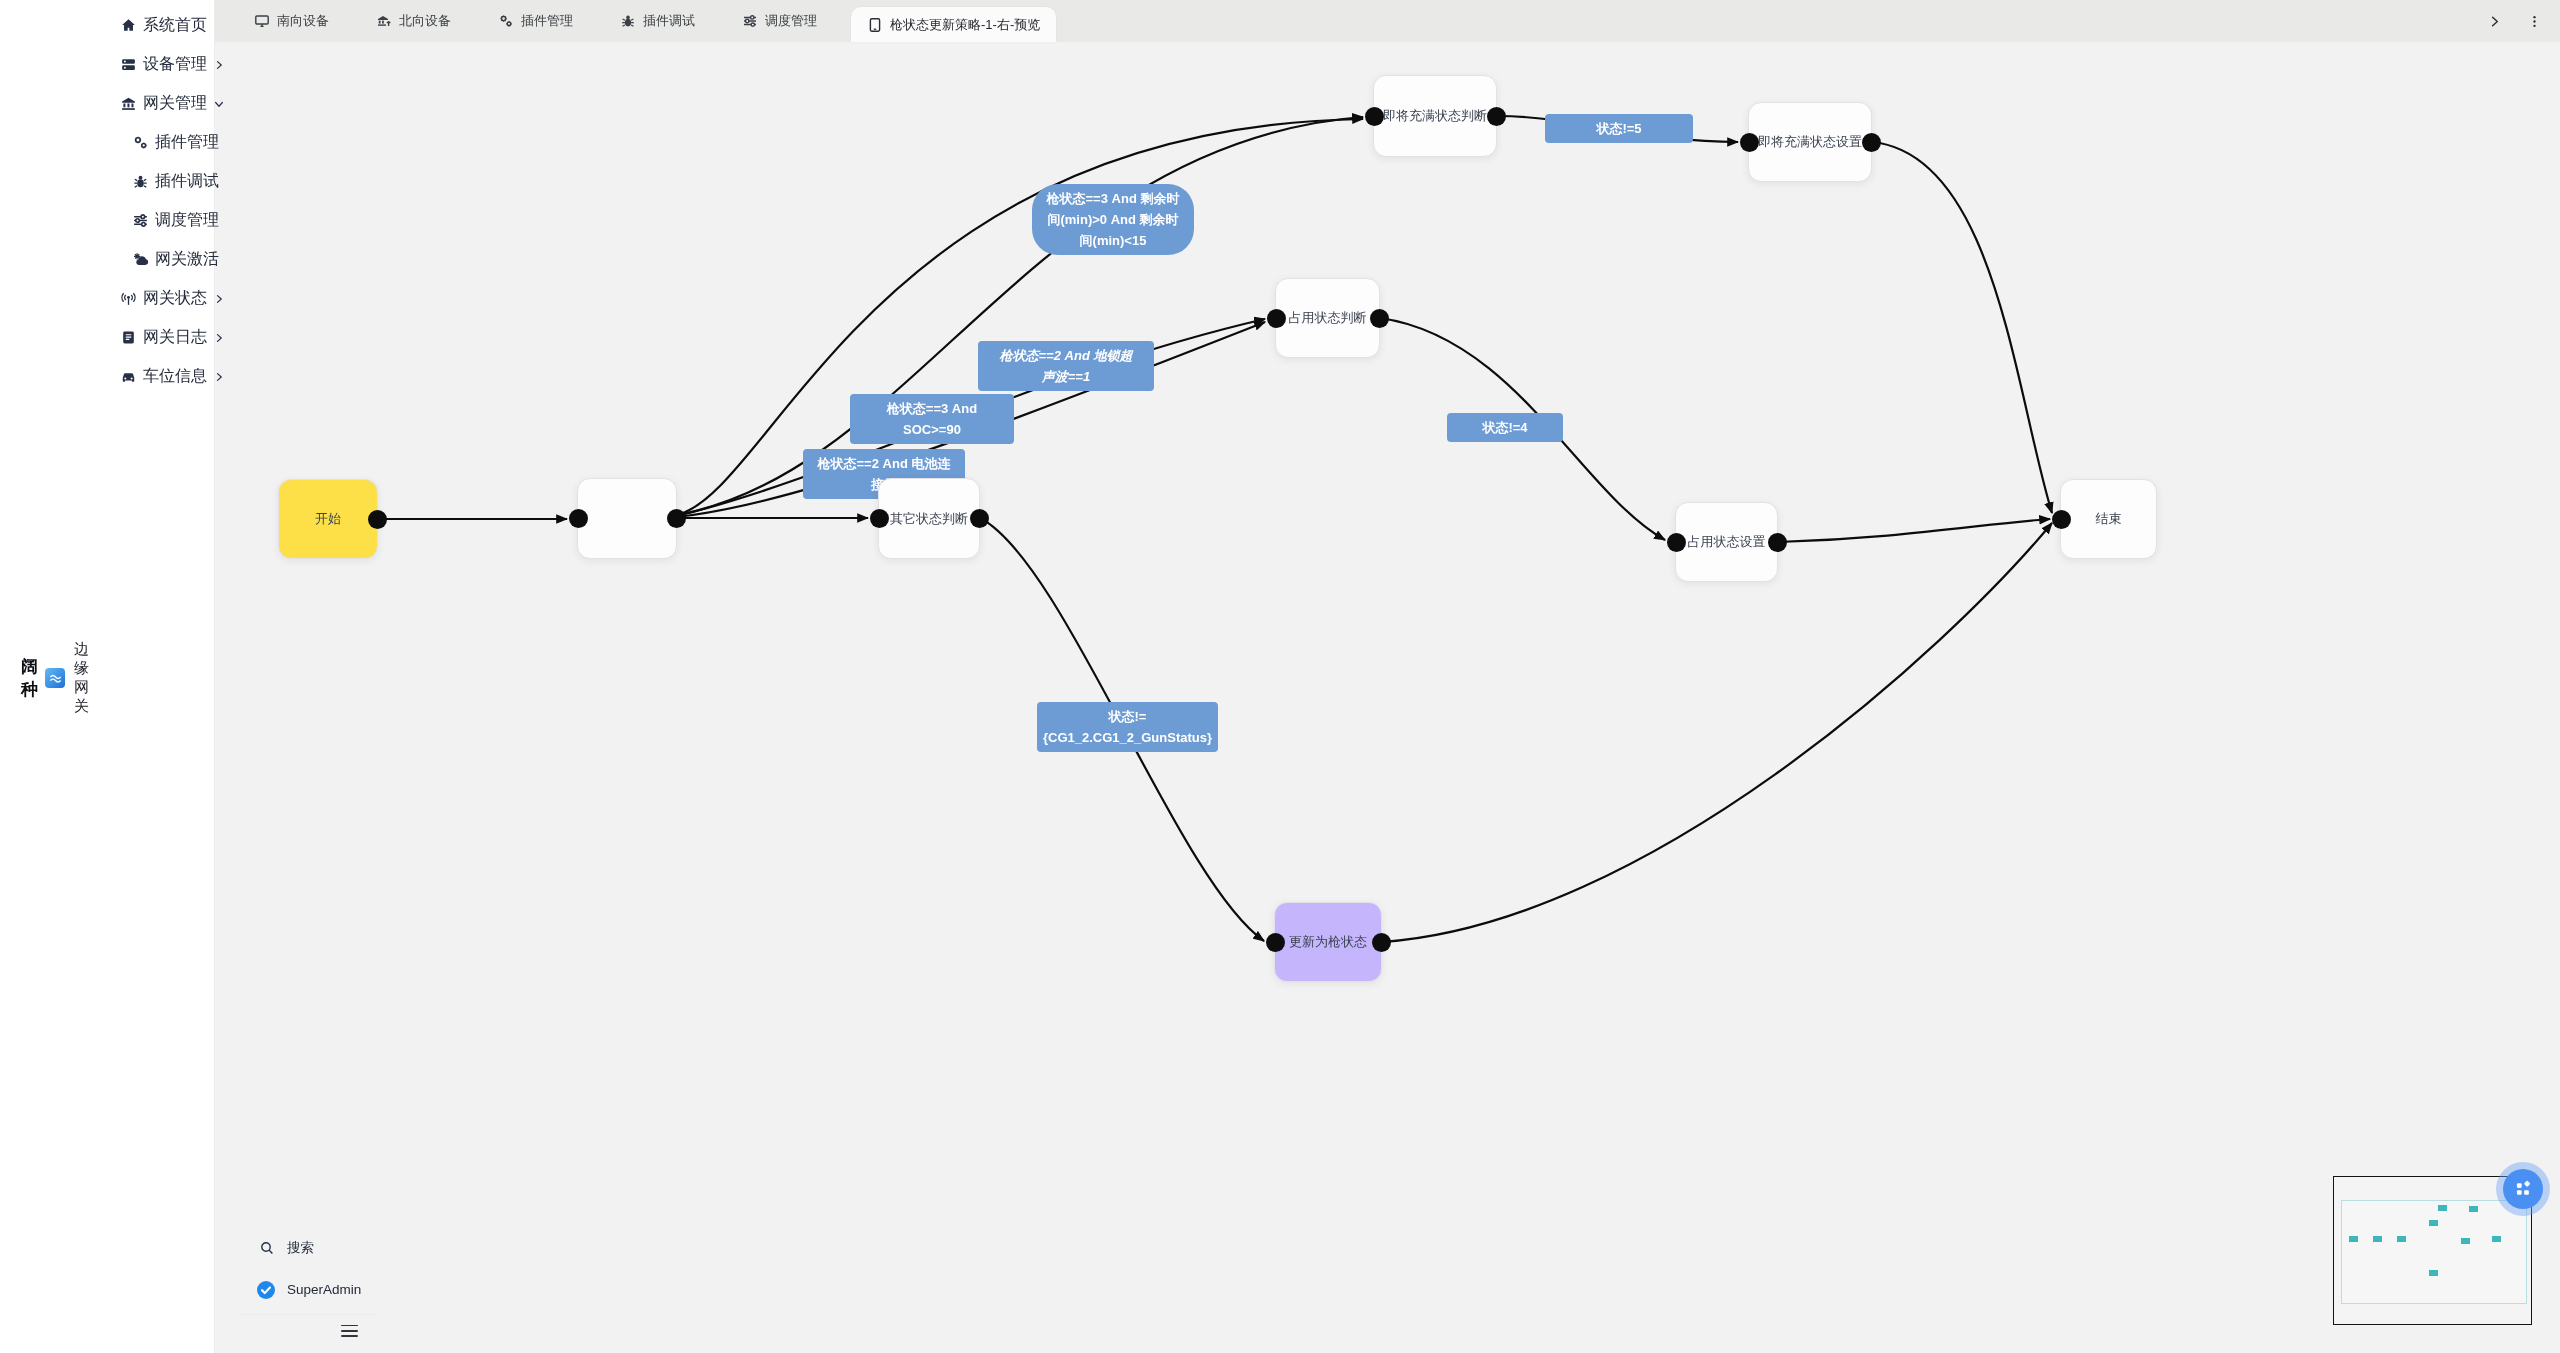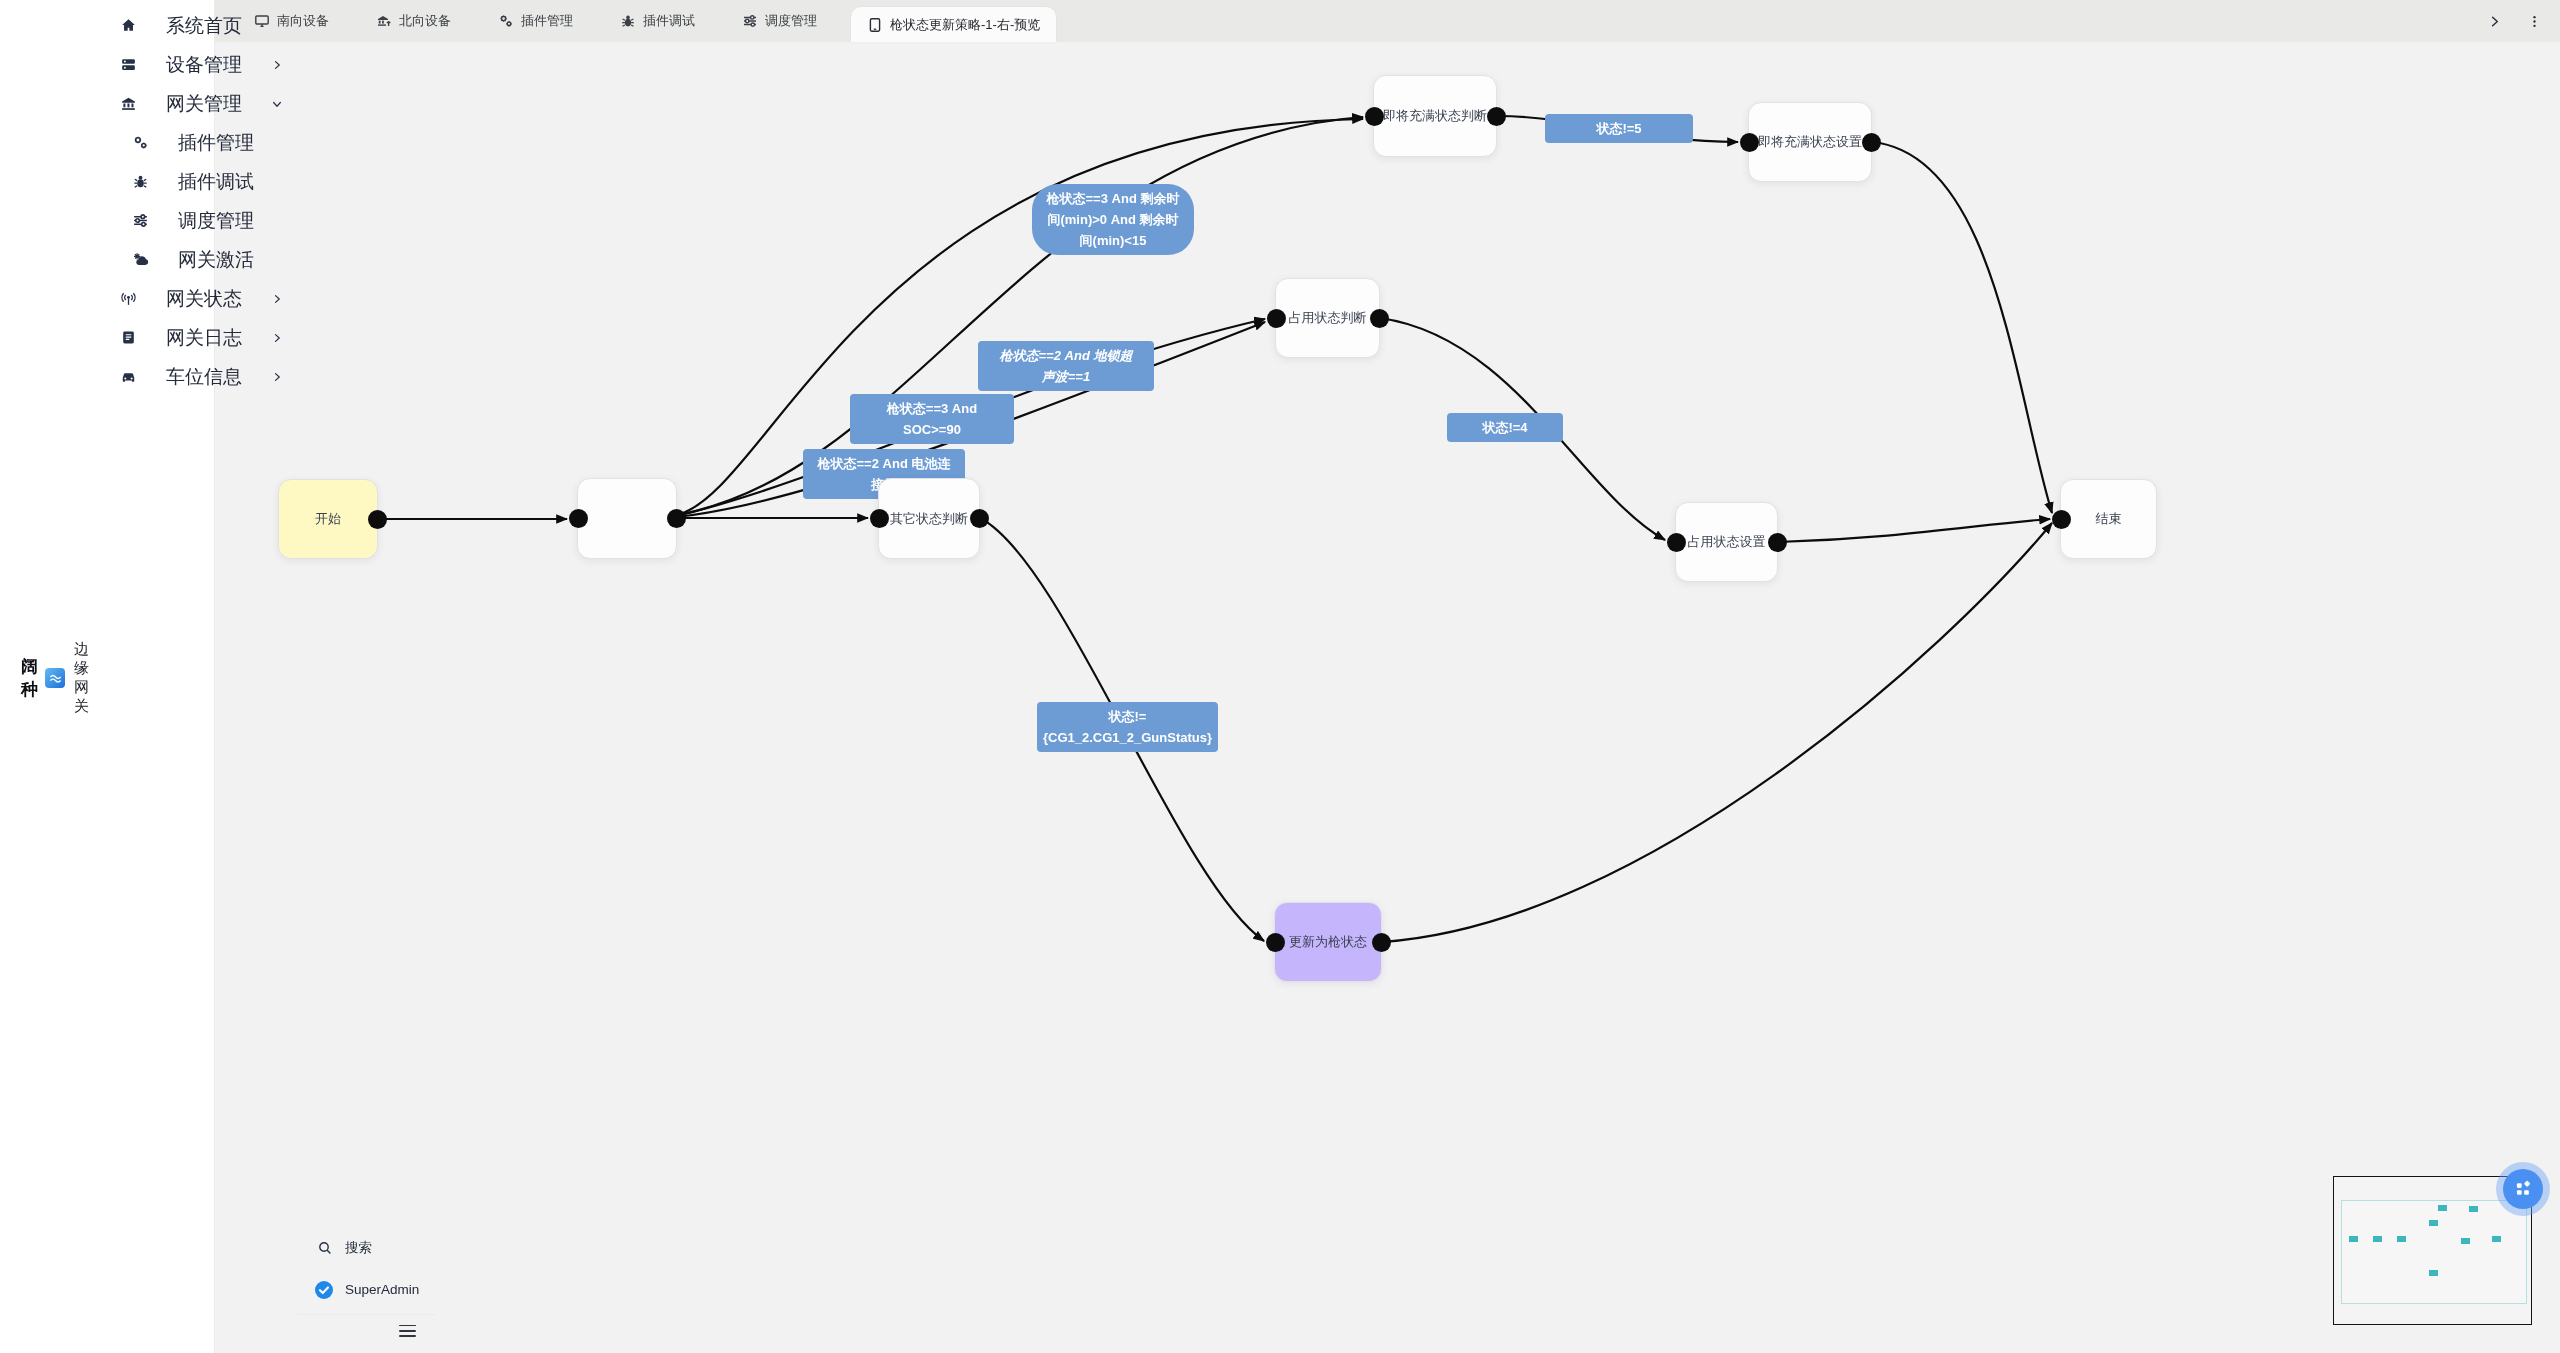--- a/index.html
+++ b/index.html
@@ -17,21 +17,21 @@
     background:#ffffff;border-right:1px solid #ececec;z-index:30;
     display:flex;box-sizing:border-box;
   }
   .logo-row{display:flex;align-items:center;gap:6px;padding:16px 12px 13px 21px;}
   .logo-bold{font-weight:bold;font-size:17px;color:#0d0f14;letter-spacing:1px;}
   .logo-badge{width:20px;height:20px;border-radius:4px;background:linear-gradient(135deg,#62bbf2,#1e6fd9);
     display:flex;align-items:center;justify-content:center;flex:0 0 auto;}
   .logo-rest{font-size:15px;color:#21242b;margin-left:3px;}
   #menu{padding-top:6px;}
   .menu-item{display:flex;align-items:center;height:39px;padding:0 14px 0 19px;cursor:pointer;
-    color:#242b3a;font-size:19px;gap:29px;}
+    color:#242b3a;font-size:16px;gap:6px;}
   .menu-item.sub{padding-left:31px;}
   .mi-icon{width:17px;height:17px;display:flex;align-items:center;justify-content:center;flex:0 0 auto;}
   .mi-label{flex:1;white-space:nowrap;}
   .chev{width:12px;height:12px;display:flex;align-items:center;justify-content:center;}
   .sidebar-bottom{margin-top:auto;padding-bottom:6px;}
   .search-row{display:flex;align-items:center;gap:12px;height:40px;padding:0 19px;font-size:13.5px;color:#242b3a;cursor:pointer;}
   .user-row{display:flex;align-items:center;gap:11px;height:44px;padding:0 17px;font-size:13.5px;color:#242b3a;cursor:pointer;}
   .sb-divider{height:1px;background:#ebebeb;margin:2px 0 4px;}
   .burger-row{display:flex;justify-content:flex-end;padding:6px 20px 10px;}
   .burger{width:17px;display:flex;flex-direction:column;gap:3.5px;cursor:pointer;}
@@ -381,21 +381,21 @@
     <div id="labels">
         <div class="flow-label" style="left: 817px; top: 142px; width: 162px; border-radius: 26px;">枪状态==3 And 剩余时<br>间(min)&gt;0 And 剩余时<br>间(min)&lt;15</div>
         <div class="flow-label" style="left: 763px; top: 299px; width: 176px; font-style: italic;">枪状态==2 And 地锁超<br>声波==1</div>
         <div class="flow-label" style="left: 635px; top: 352px; width: 164px;">枪状态==3 And<br>SOC&gt;=90</div>
         <div class="flow-label" style="left: 588px; top: 407px; width: 162px;">枪状态==2 And 电池连<br>接状</div>
         <div class="flow-label" style="left: 1330px; top: 72px; width: 148px;">状态!=5</div>
         <div class="flow-label" style="left: 1232px; top: 371px; width: 116px;">状态!=4</div>
         <div class="flow-label" style="left: 822px; top: 660px; width: 181px;">状态!=<br>{CG1_2.CG1_2_GunStatus}</div>
       </div>
     <div id="nodes">
-        <div class="flow-node" style="left: 63px; top: 437px; width: 100px; height: 80px; background: #fef9c3;">
+        <div class="flow-node" style="left: 63px; top: 437px; width: 100px; height: 80px; background: #fde047;">
           <span>开始</span>
           <span class="port r"></span>
         </div>
         <div class="flow-node" style="left: 362px; top: 436px; width: 100px; height: 81px; background: rgb(253, 253, 254);">
           <span></span>
           <span class="port l"></span>
           <span class="port r"></span>
         </div>
         <div class="flow-node" style="left: 663px; top: 436px; width: 102px; height: 81px; background: rgb(253, 253, 254);">
           <span>其它状态判断</span>

